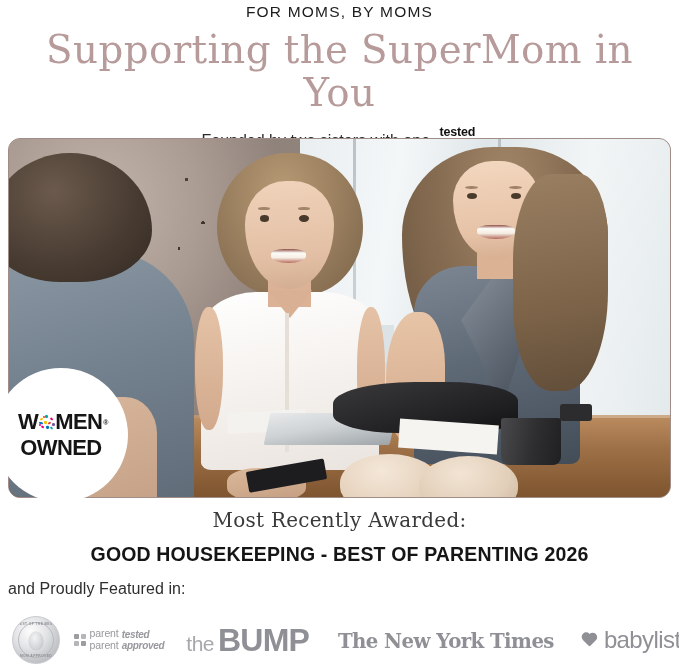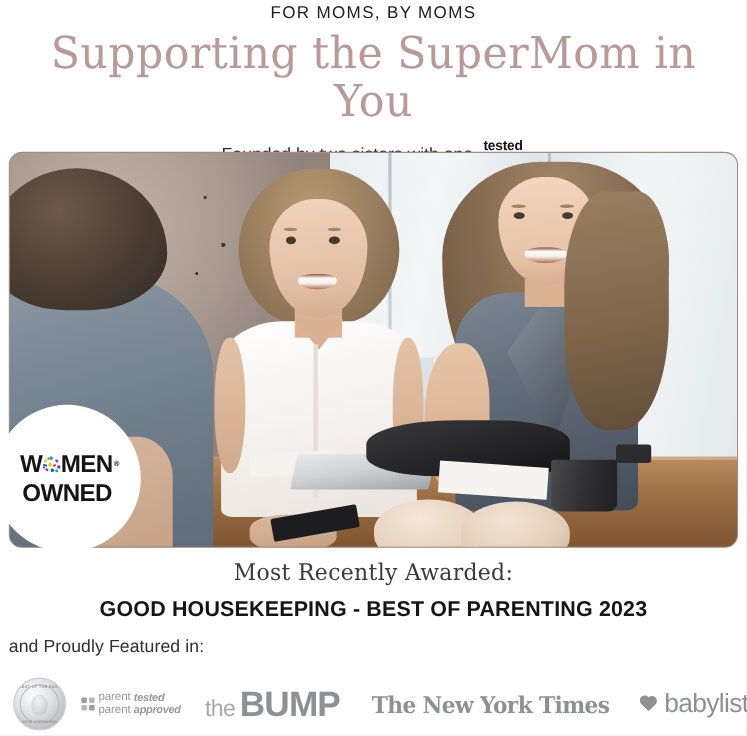--- a/index.html
+++ b/index.html
@@ -537,21 +537,21 @@
         <i style="left: 5px; top: 1.8px; width: 2.2px; height: 2.2px; background: rgb(226, 59, 46); transform: rotate(0deg);"></i>
         <i style="left: 0.8px; top: 9.8px; width: 2.2px; height: 2.2px; background: rgb(230, 0, 126); transform: rotate(0deg);"></i>
       </span>
     <span>MEN</span>
     <span class="wo-reg">®</span>
   </div>
   <div class="wo-line2">OWNED</div>
 </div>
 
 <div class="awarded">Most Recently Awarded:</div>
-<div class="award-name">GOOD HOUSEKEEPING - BEST OF PARENTING 2023</div>
+<div class="award-name">GOOD HOUSEKEEPING - BEST OF PARENTING 2026</div>
 <div class="featured">and Proudly Featured in:</div>
 
 <div class="press">
 
   <div class="seal">
     <span class="seal-txt-top">BEST OF THE BEST</span>
     <span class="seal-baby"></span>
     <span class="seal-txt-bot">MOM APPROVED</span>
   </div>
 

